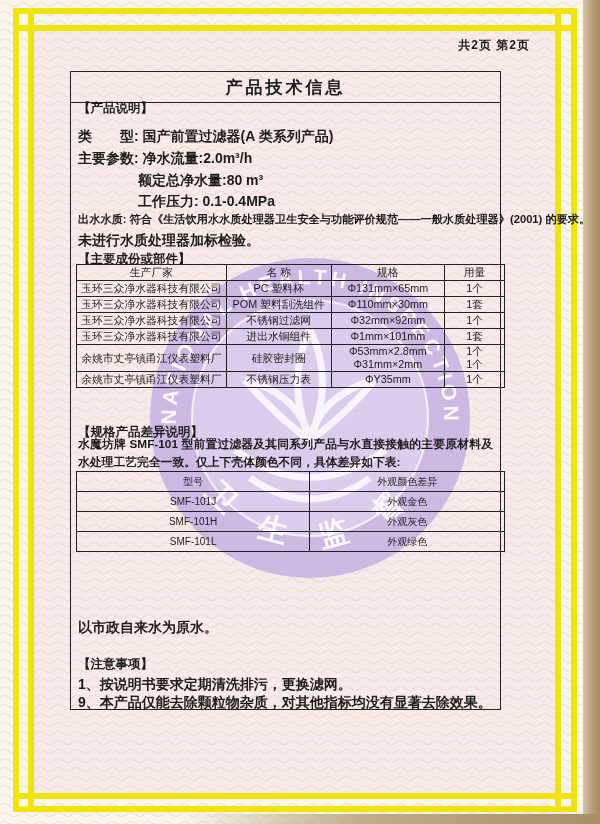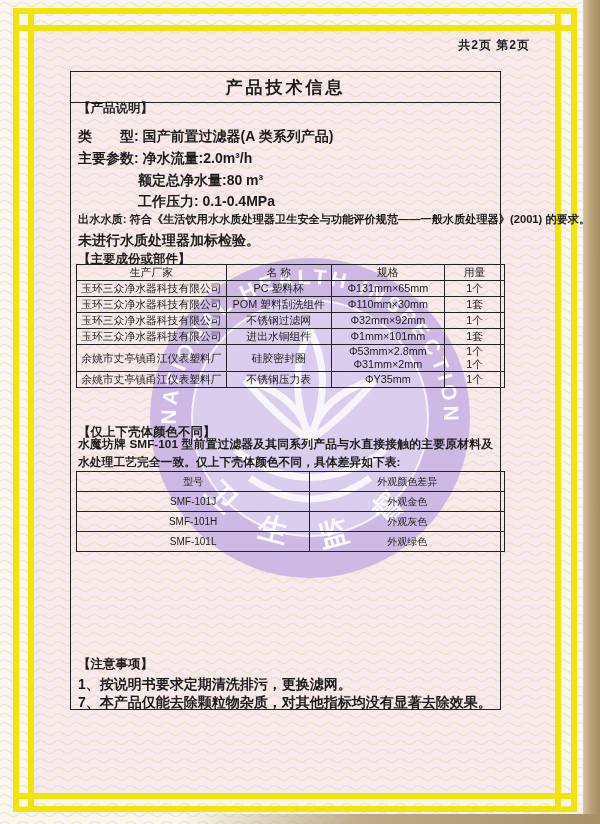--- a/index.html
+++ b/index.html
@@ -179,21 +179,21 @@
           </tr>
           <tr>
             <td>余姚市丈亭镇甬江仪表塑料厂</td>
             <td>不锈钢压力表</td>
             <td>ΦY35mm</td>
             <td>1个</td>
           </tr>
         </tbody>
     </table>
 
-    <div class="abs sec-h" style="top:352px">【仅上下壳体颜色不同】</div>
+    <div class="abs sec-h" style="top:352px">【规格产品差异说明】</div>
     <div class="abs para" style="top:363px">水魔坊牌 SMF-101 型前置过滤器及其同系列产品与水直接接触的主要原材料及水处理工艺完全一致。仅上下壳体颜色不同，具体差异如下表:</div>
     <table class="spec-table abs" style="top:399px" id="spec-table">
       <colgroup>
           <col class="s1">
           <col class="s2">
         </colgroup>
       <thead>
           <tr>
             <th>型号</th>
             <th>外观颜色差异</th>
@@ -208,22 +208,23 @@
             <td>SMF-101H</td>
             <td>外观灰色</td>
           </tr>
           <tr>
             <td>SMF-101L</td>
             <td>外观绿色</td>
           </tr>
         </tbody>
     </table>
 
+    <div class="abs bline" style="top:547px">以市政自来水为原水。</div>
 
     <div class="abs sec-h" style="top:584px">【注意事项】</div>
     <div class="abs bline" style="top:604px">1、按说明书要求定期清洗排污，更换滤网。</div>
-    <div class="abs bline" style="top:622px">7、本产品仅能去除颗粒物杂质，对其他指标均没有显著去除效果。</div>
+    <div class="abs bline" style="top:622px">9、本产品仅能去除颗粒物杂质，对其他指标均没有显著去除效果。</div>
 
   </div>
 
   <div class="edge-right"></div>
   <div class="edge-bottom"></div>
 </div>
 
 </body></html>

